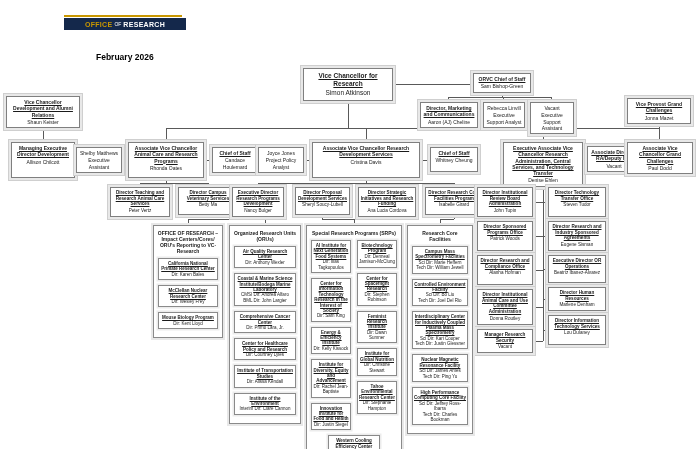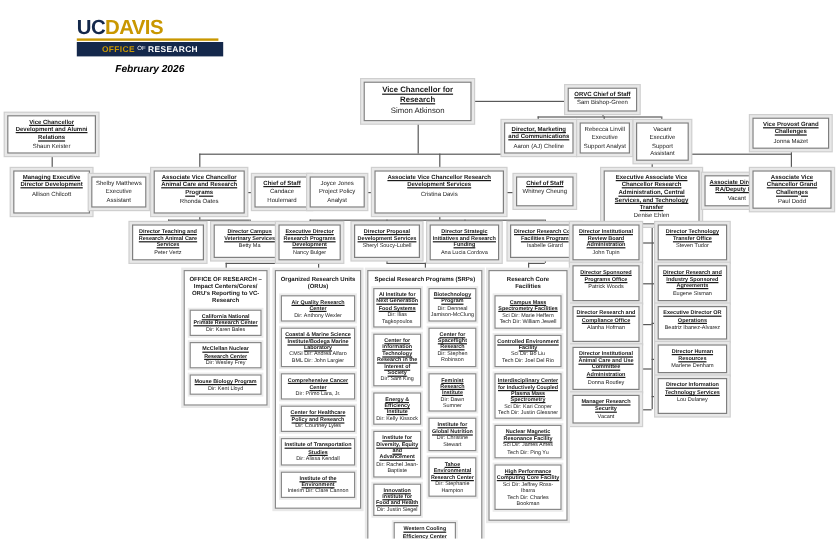--- a/index.html
+++ b/index.html
@@ -38,29 +38,28 @@
   .centerbox{width:62%;margin:0 auto;}
   
   .ln{position:absolute;background:#595959;}
 </style>
 </head>
 <body>
 
 <div class="canvas">
 
   <div class="logo" style="left:64px;top:14px;">
-    <div class="wordmark"><span class="uc">UC</span><span class="davis">DAVIS</span></div>
     <div class="goldrule"></div>
     <div class="navybar">
       <span class="office">OFFICE</span>
       <span class="of">OF</span>
       <span class="research">RESEARCH</span>
     </div>
   </div>
-  <div class="date" style="left:96px;top:52px;font-style:italic;">February 2026</div>
+  <div class="date" style="left:96px;top:52px;">February 2026</div>
 
   <div class="ln" style="left:348px;top:100px;width:1px;height:28px;"></div>
   <div class="ln" style="left:166px;top:128px;width:494px;height:1px;"></div>
   <div class="ln" style="left:166px;top:128px;width:1px;height:14px;"></div>
   <div class="ln" style="left:366px;top:128px;width:1px;height:14px;"></div>
   <div class="ln" style="left:543px;top:128px;width:1px;height:14px;"></div>
   <div class="ln" style="left:659px;top:122px;width:1px;height:20px;"></div>
   <div class="ln" style="left:393px;top:84px;width:80px;height:1px;"></div>
   <div class="ln" style="left:502px;top:93px;width:1px;height:4px;"></div>
   <div class="ln" style="left:448px;top:97px;width:103px;height:1px;"></div>

